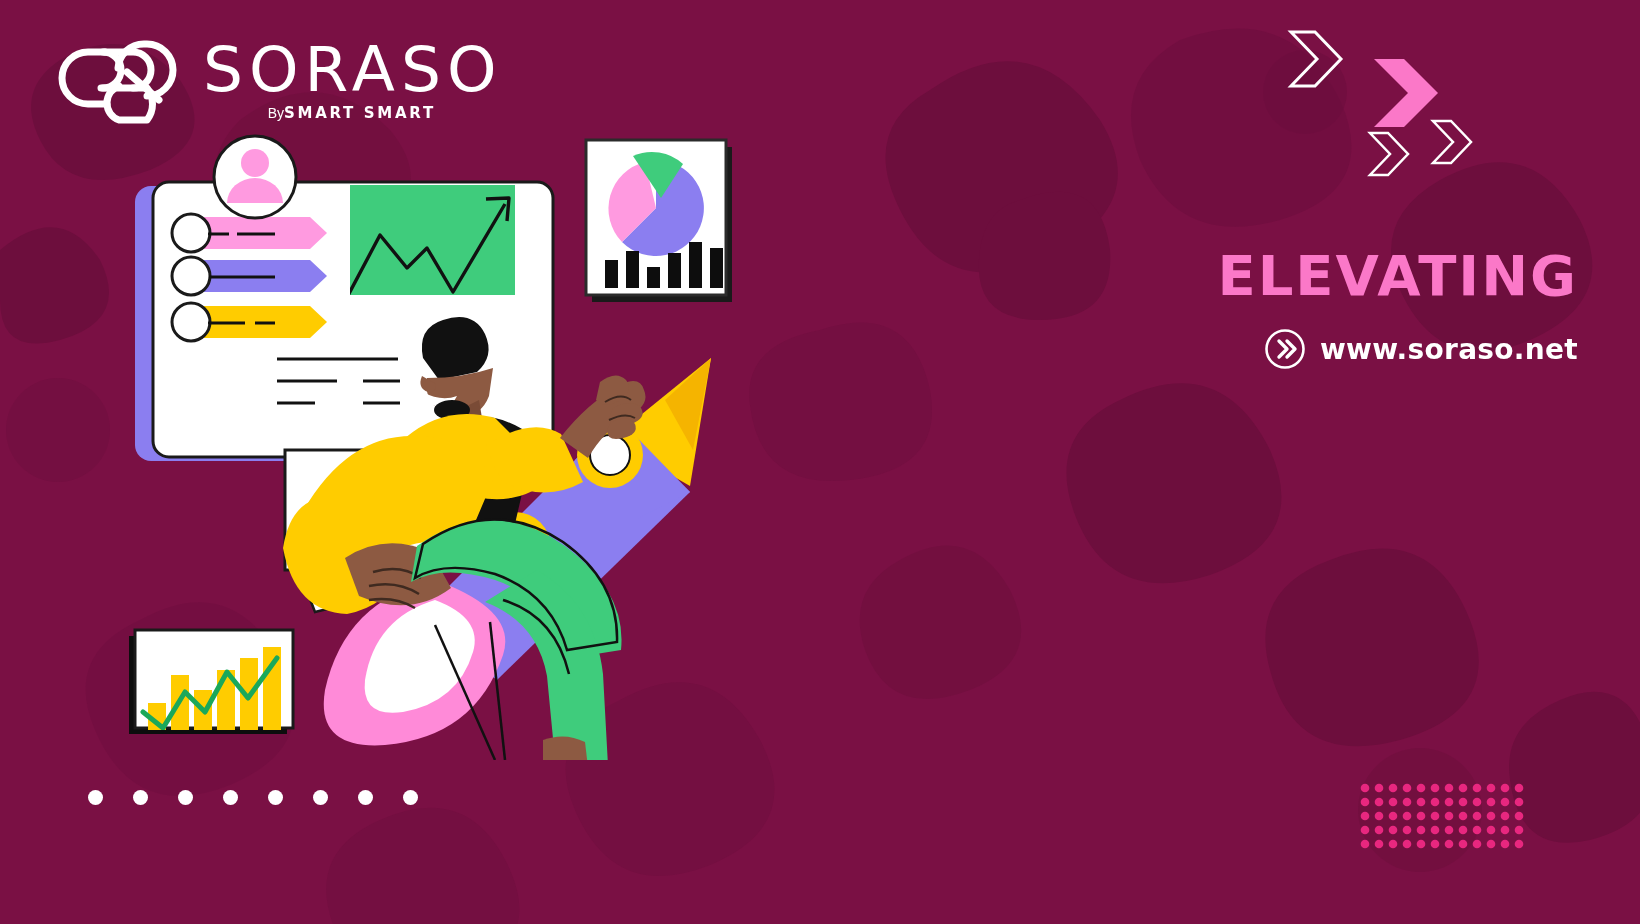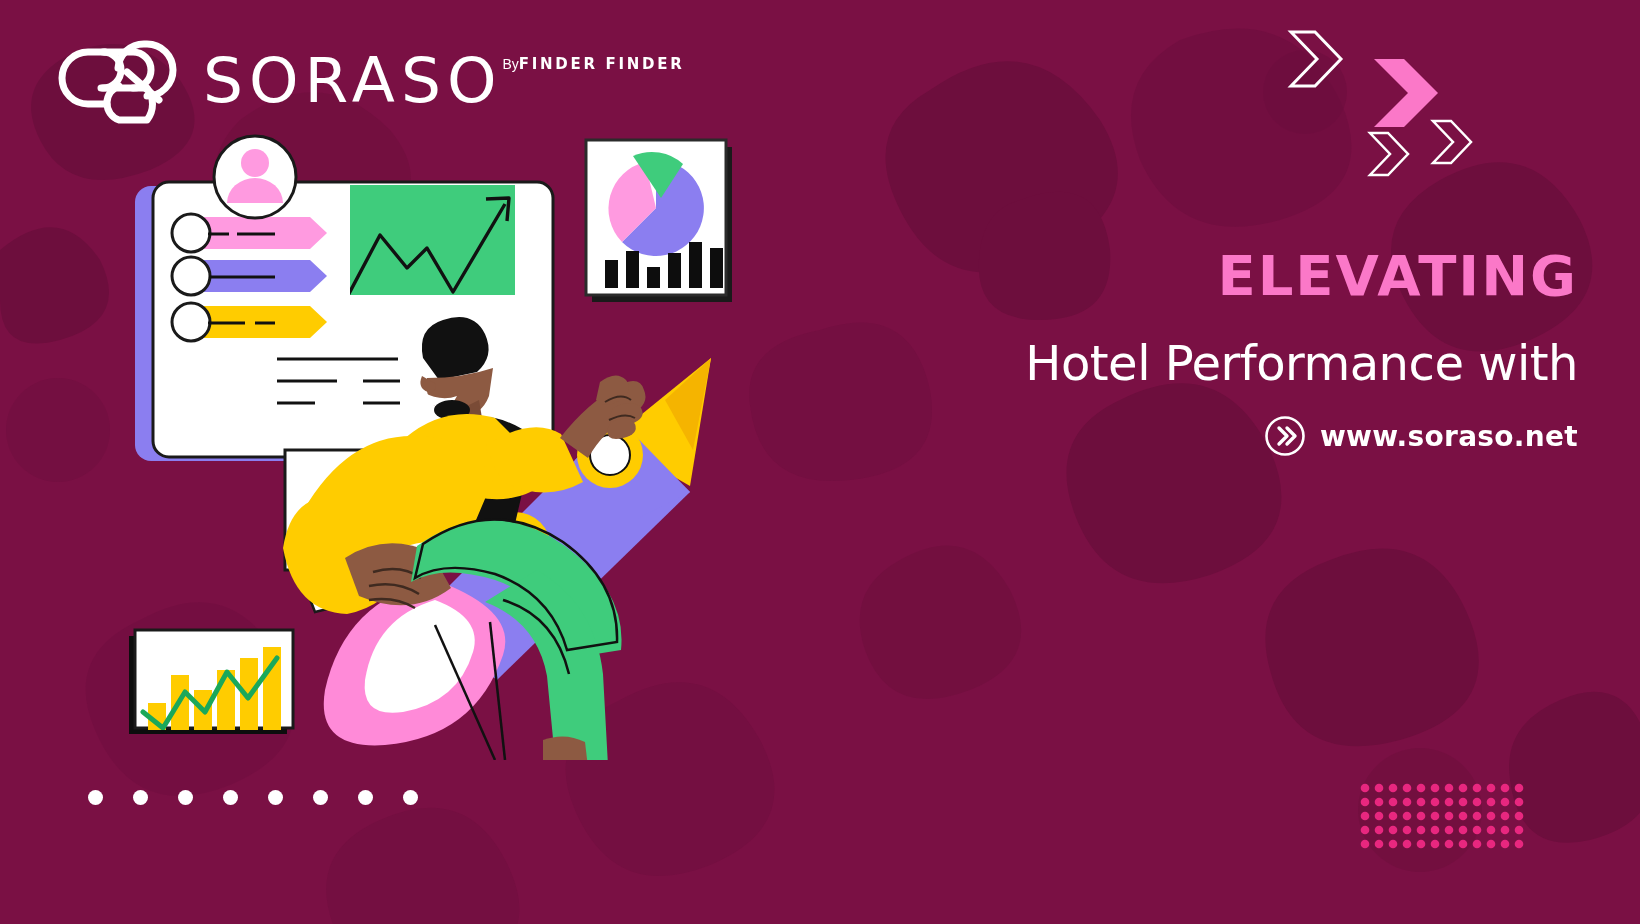--- a/index.html
+++ b/index.html
@@ -18,21 +18,21 @@
 
   
   .bg-blobs { position: absolute; inset: 0; z-index: 0; }
 
   
   .logo-wrap {
     position: absolute; left: 55px; top: 38px;
     display: flex; align-items: center; gap: 16px; z-index: 6;
   }
   .logo-mark { width: 132px; height: 86px; flex: none; }
-  .logo-text-block { display: flex; flex-direction: row; align-items: flex-start; }
+  .logo-text-block { display: flex; flex-direction: column; align-items: center; }
   .logo-word {
     font-size: 63px; letter-spacing: 6px; color: #ffffff;
     font-weight: 400; line-height: 0.96;
     font-family: "DejaVu Sans", sans-serif;
   }
   .logo-sub {
     display: flex; align-items: baseline; 
     margin-top: 4px; margin-right: 2px;
   }
   .logo-sub-by { font-size: 14px; color: #ffffff; letter-spacing: 0px; }
@@ -135,21 +135,21 @@
         <path d="M48,50 H78 A18,18 0 0 0 78,14 H50"></path>
         <path d="M63,30 A26,26 0 0 1 89,6 H92 A26,26 0 0 1 92,58"></path>
         <path d="M78,50 H92 A26,26 0 0 1 92,82 H64 A18,18 0 0 1 64,48"></path>
         <path d="M72,34 L104,62"></path>
       </g>
     </svg>
     <div class="logo-text-block">
       <div class="logo-word">SORASO</div>
       <div class="logo-sub">
         <span class="logo-sub-by">By</span>
-        <span class="logo-sub-name">FINDER FINDER</span>
+        <span class="logo-sub-name">SMART SMART</span>
       </div>
     </div>
   </div>
 
   <svg class="chev chev-a" width="62" height="62" viewBox="0 0 62 62">
     <path d="M6,4 L30,4 L56,31 L30,58 L6,58 L32,31 Z" fill="none" stroke="#ffffff" stroke-width="3"></path>
   </svg>
   <svg class="chev chev-b" width="76" height="76" viewBox="0 0 76 76">
     <path d="M6,4 L36,4 L70,38 L36,72 L6,72 L40,38 Z" fill="#fb78c8"></path>
   </svg>
@@ -317,21 +317,20 @@
     <g>
       <circle cx="150" cy="57" r="41" fill="#ffffff" stroke="#1a1a1a" stroke-width="3"></circle>
       <circle cx="150" cy="43" r="14" fill="#ff9ae0"></circle>
       <path d="M122,83 a28,25 0 0 1 56,0 Z" fill="#ff9ae0"></path>
     </g>
   </svg>
 
   <div class="text-col">
     <div class="headline">ELEVATING</div>
     <div class="subhead">
-      <div>Hotel Performance with</div>
     </div>
     <div class="url-row">
       <svg class="url-icon" viewBox="0 0 42 42">
         <circle cx="21" cy="21" r="18.5" fill="none" stroke="#ffffff" stroke-width="2.6"></circle>
         <g fill="none" stroke="#ffffff" stroke-width="3.4" stroke-linecap="round" stroke-linejoin="round">
           <path d="M15,13 L23,21 L15,29"></path>
           <path d="M23,13 L31,21 L23,29"></path>
         </g>
       </svg>
       <span class="url-text">www.soraso.net</span>

